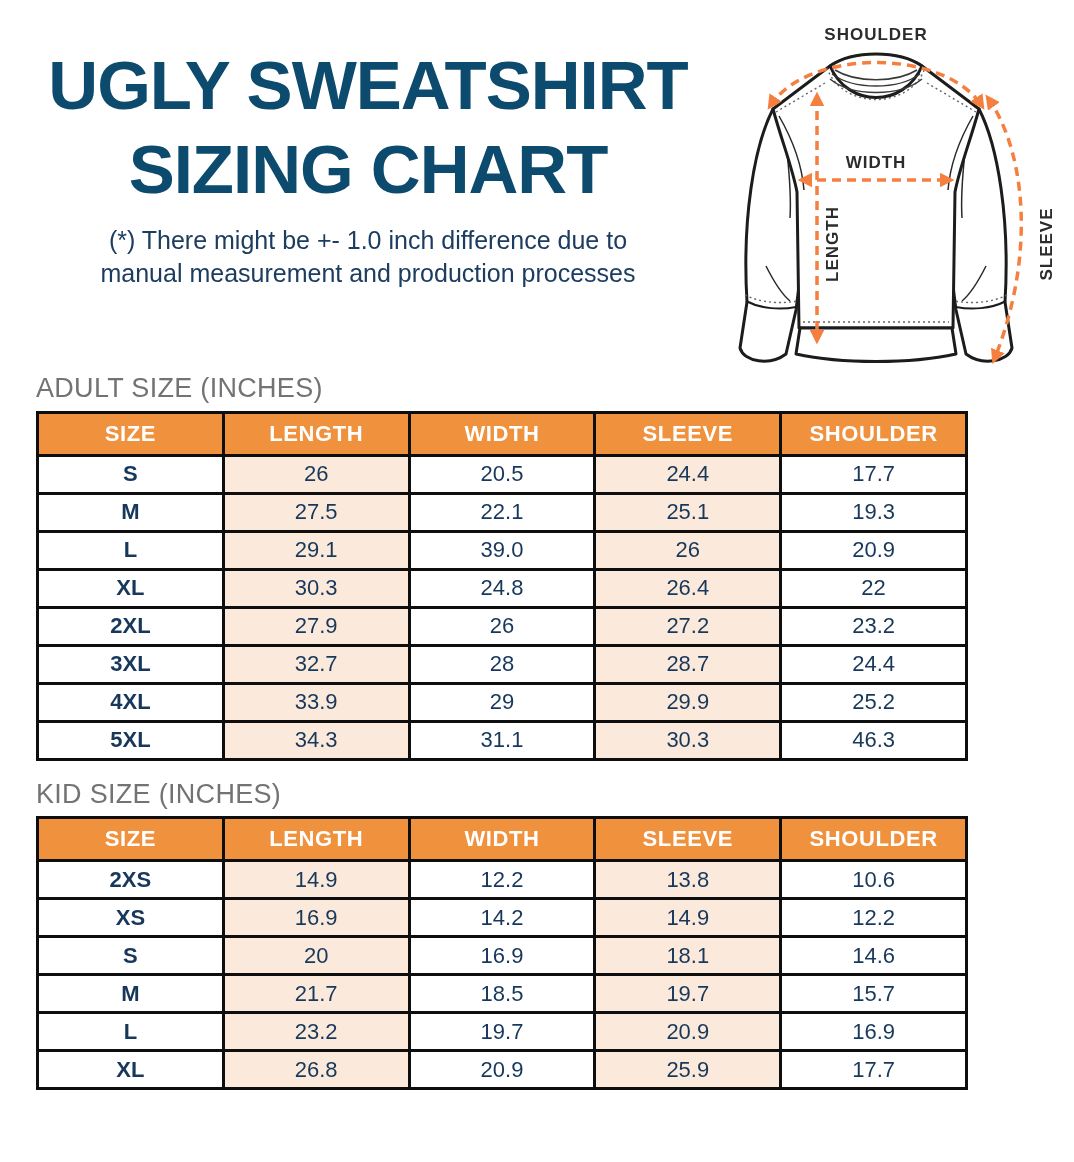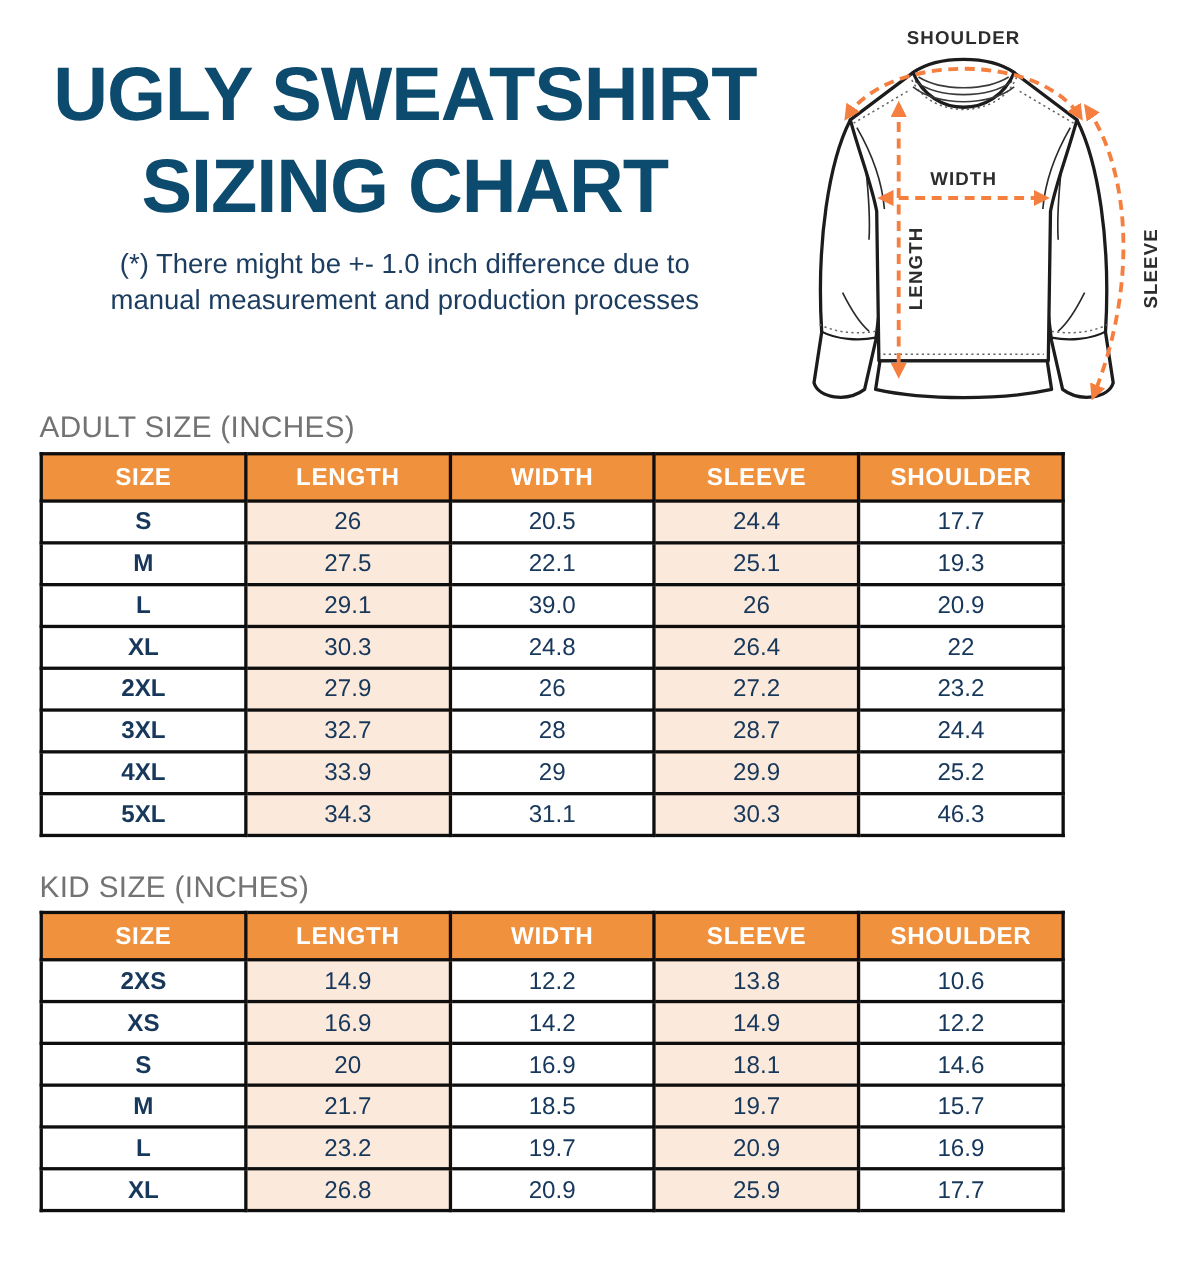--- a/index.html
+++ b/index.html
@@ -13,21 +13,21 @@
   .title-line{display:block;font-size:69px;font-weight:800;color:#0c4a6e;
     line-height:1.22;letter-spacing:-1px;}
   .disclaimer{margin:12px 0 0 0;font-size:25px;font-weight:500;color:#1C3D60;line-height:1.3;text-align:center;}
   .disclaimer span{display:block;}
   .hero-right{position:absolute;left:726px;top:4px;width:348px;height:384px;}
 
   h2.section-heading{
     margin:2px 0 7px 36px;font-size:27px;font-weight:400;color:#737373;
     letter-spacing:0.3px;line-height:1.1;
   }
-  h2.kid{margin-top:31px;}
+  h2.kid{margin-top:19px;}
   table.size-table{
     border-collapse:collapse;width:932px;margin-left:36px;table-layout:fixed;
     border:3px solid #0e0e0e;
   }
   .size-table th,.size-table td{border:3px solid #0e0e0e;text-align:center;padding:0;}
   .size-table th{
     background:#F0913D;color:#ffffff;font-size:22px;font-weight:700;
     height:40px;letter-spacing:0.6px;
   }
   .size-table td{height:35px;font-size:22px;font-weight:500;color:#17375B;}

